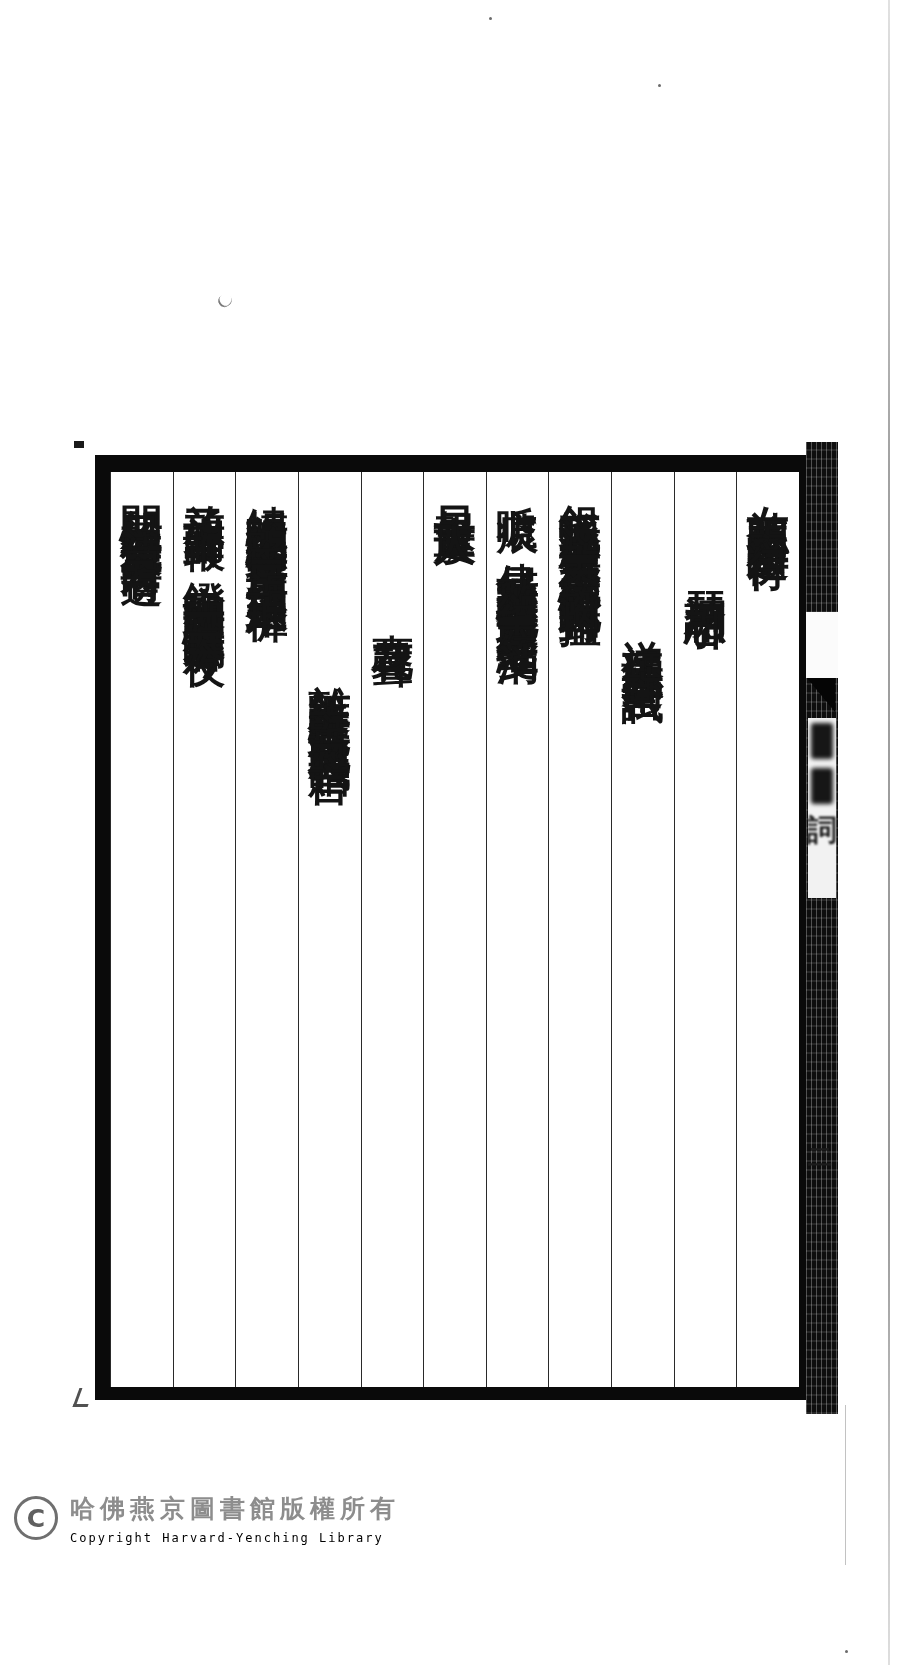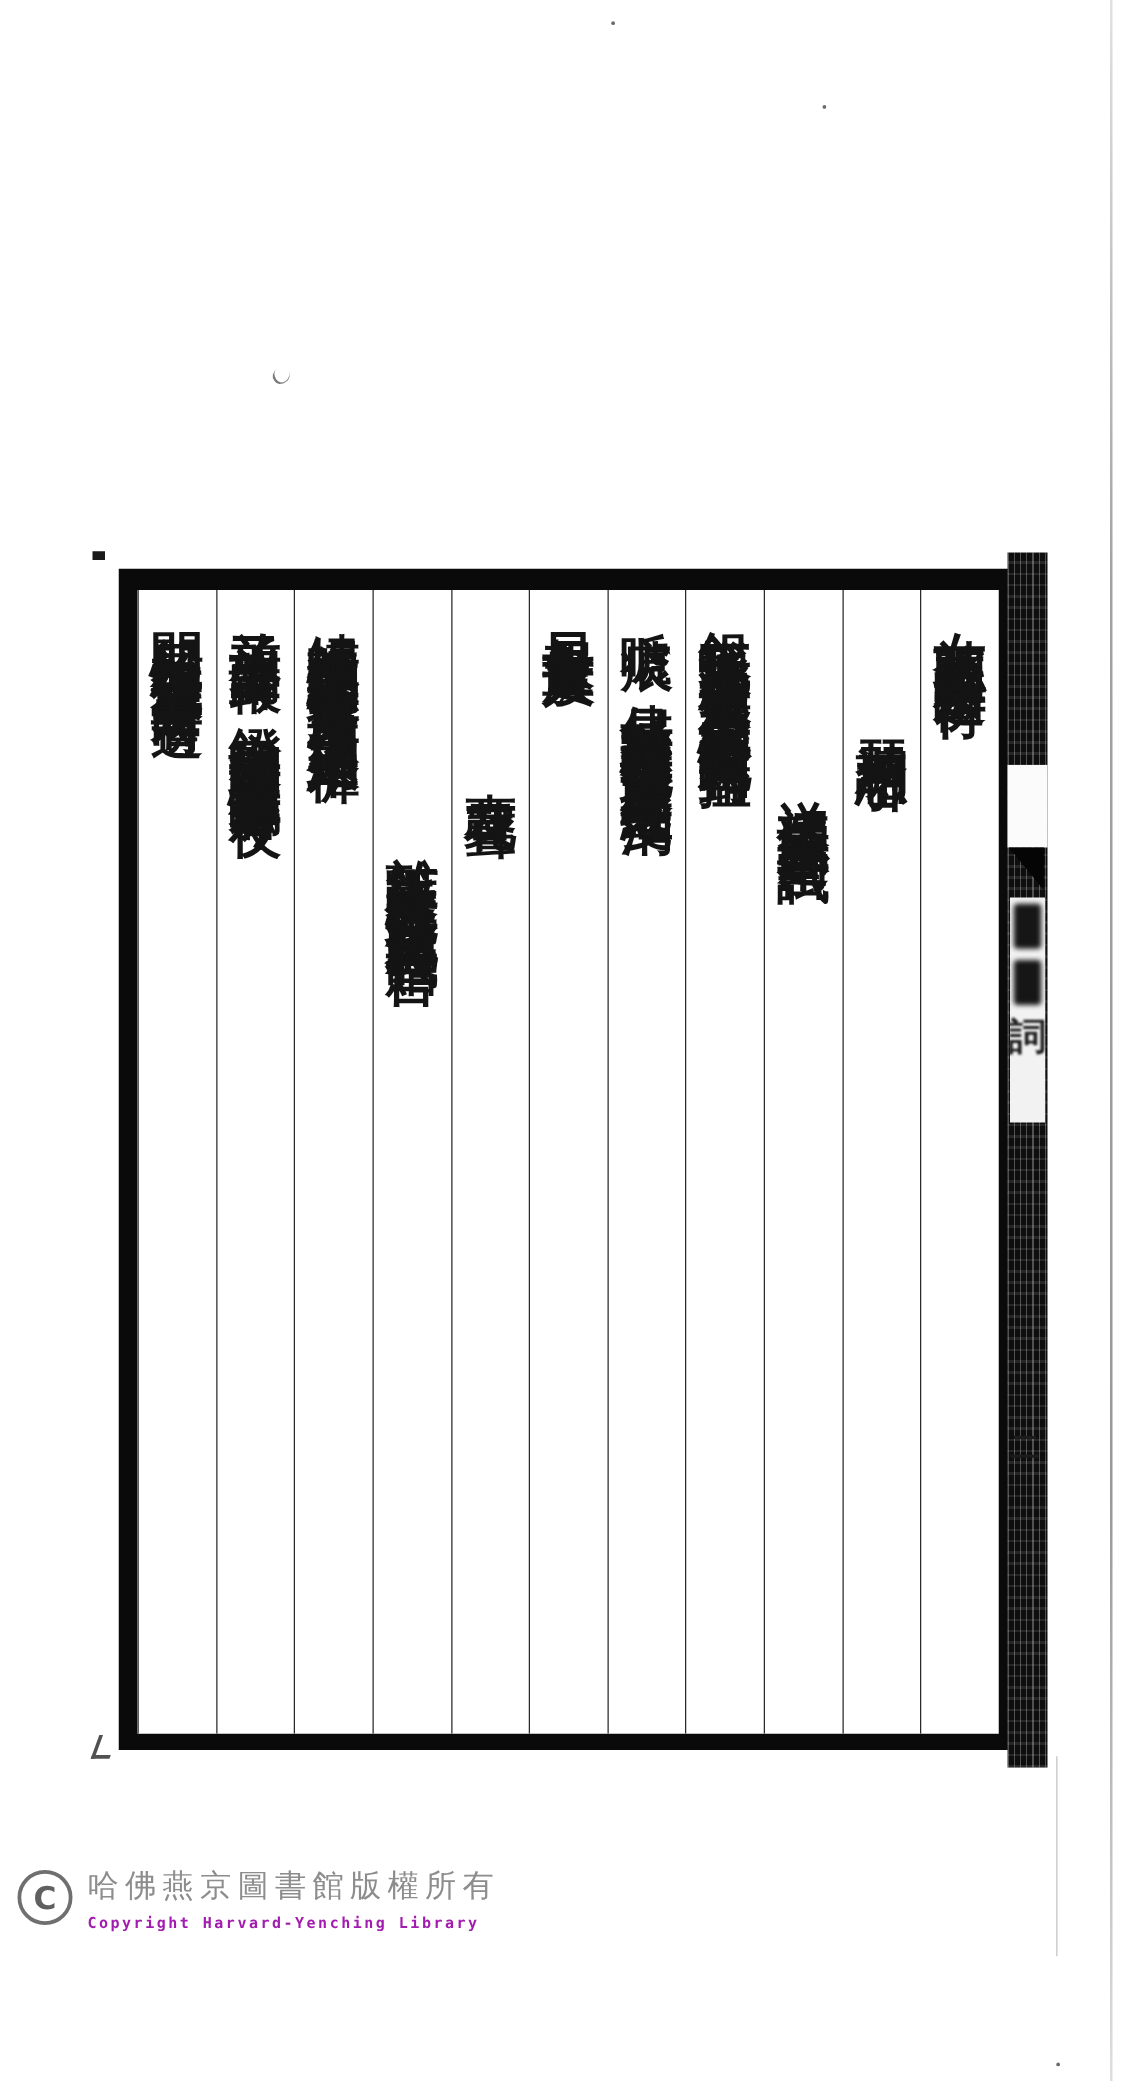--- a/index.html
+++ b/index.html
@@ -33,23 +33,23 @@
   .edge-line{position:absolute;left:888px;top:0;width:2px;height:1665px;opacity:.55;
              background:linear-gradient(#c9c9c9,#555 28%,#444 72%,#c4c4c4);}
   .edge-line2{position:absolute;left:845px;top:1405px;width:1px;height:160px;background:#9a9a9a;opacity:.6;}
   
   .stamp{position:absolute;left:14px;top:1492px;display:flex;align-items:flex-start;gap:12px;}
   .copyright-circle{width:38px;height:38px;border:3px solid #6f6f6f;border-radius:50%;
                     display:flex;align-items:center;justify-content:center;
                     font-size:25px;color:#606060;font-family:"DejaVu Sans","Liberation Sans",sans-serif;
                     font-weight:700;margin-top:4px;}
   .stamp-lines{display:flex;flex-direction:column;gap:6px;}
-  .stamp-zh{font-size:25px;color:#8d8d8d;letter-spacing:5px;font-weight:400;filter:blur(.4px);}
-  .stamp-en{font-size:12px;color:#a21caf;font-family:"DejaVu Sans Mono","Liberation Mono",monospace;
-            letter-spacing:2px;font-weight:bold;}
+  .stamp-zh{font-size:25px;color:#8d8d8d;letter-spacing:5px;font-weight:700;filter:blur(.4px);}
+  .stamp-en{font-size:12px;color:#000000;font-family:"DejaVu Sans Mono","Liberation Mono",monospace;
+            letter-spacing:2px;}
   
   .speck{position:absolute;background:#6b6b6b;border-radius:50%;}
   .sp1{left:489px;top:17px;width:3px;height:3px;}
   .sp2{left:658px;top:84px;width:3px;height:3px;}
   .sp3{left:845px;top:1650px;width:3px;height:3px;}
   .squiggle{position:absolute;left:218px;top:294px;width:12px;height:12px;border-left:2px solid #5a5a5a;
             border-bottom:1px solid #777;border-radius:50%;transform:rotate(-35deg);opacity:.8;}
   .tick-left{position:absolute;left:74px;top:441px;width:10px;height:7px;background:#1a1a1a;}
   .mark-bl{position:absolute;left:76px;top:1388px;width:12px;height:16px;
            border-left:3px solid #333;border-bottom:3px solid #333;transform:skewX(-20deg);opacity:.85;}

